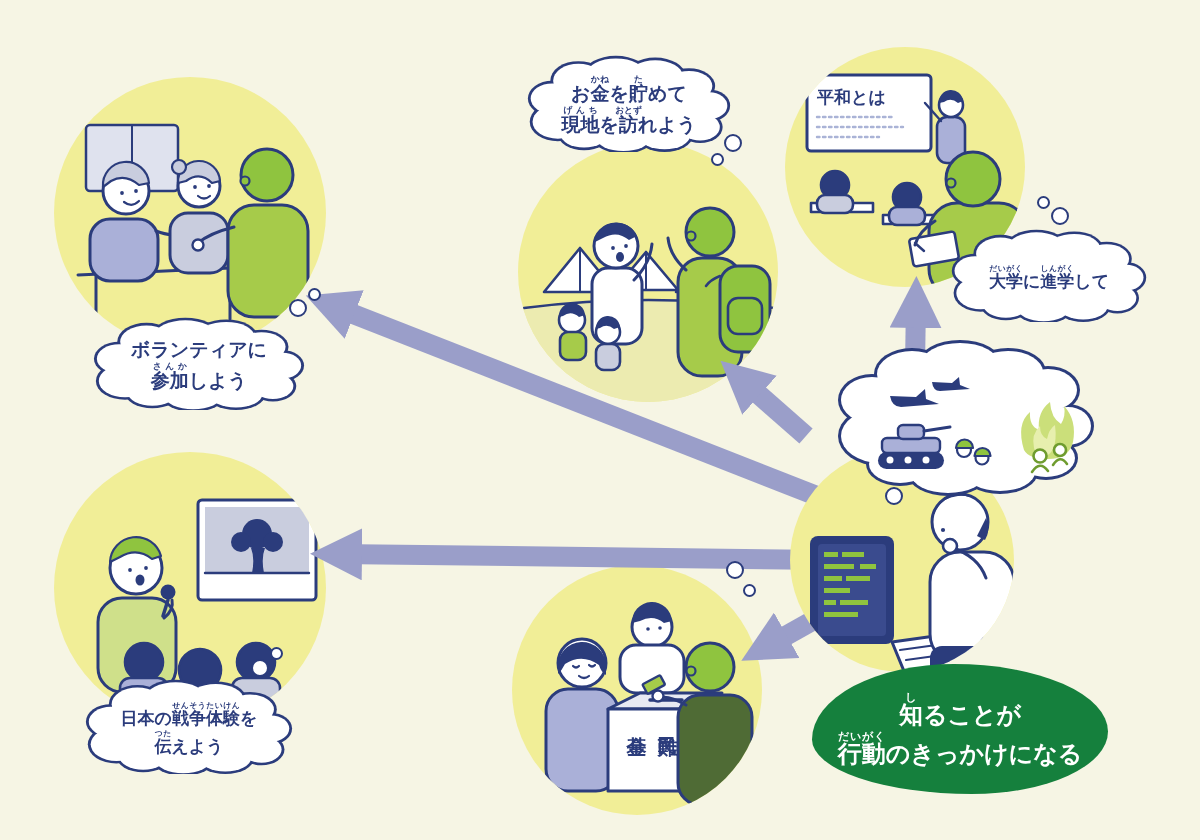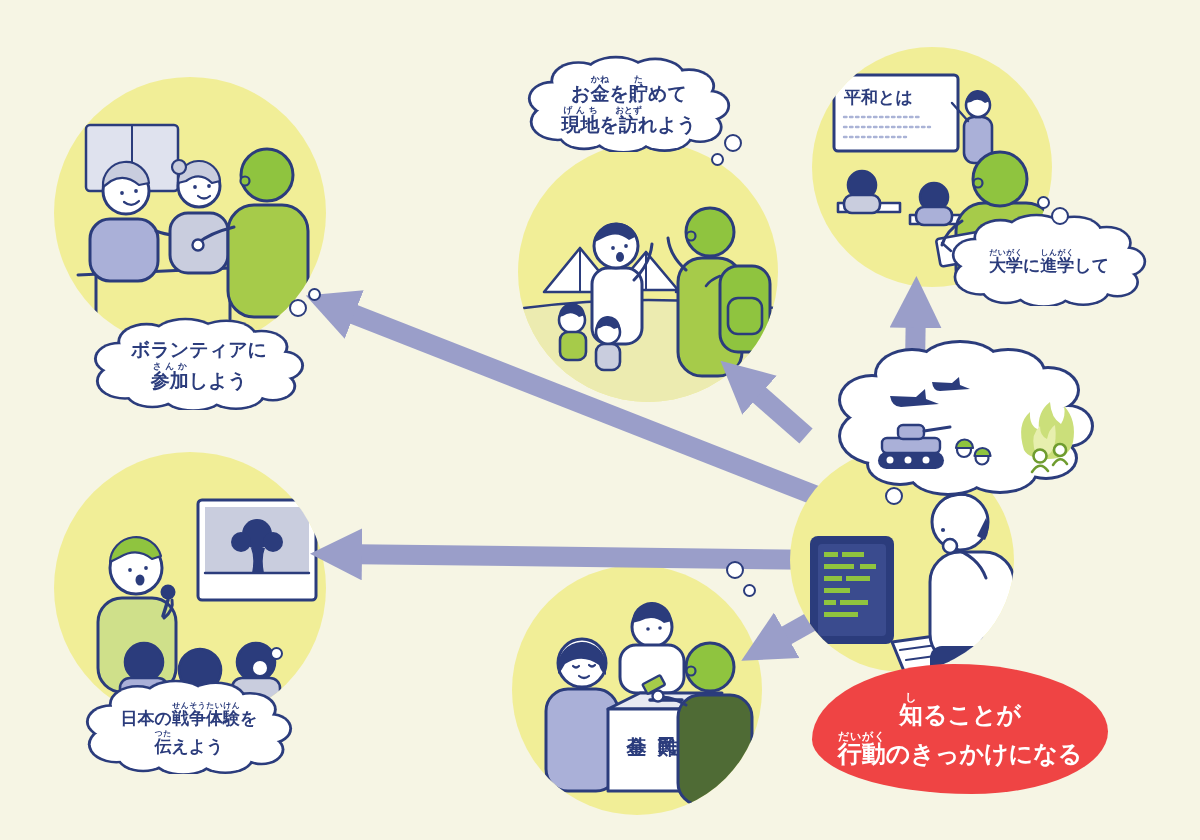--- a/index.html
+++ b/index.html
@@ -3,21 +3,21 @@
 <meta charset="utf-8">
 <style>
   html,body{margin:0;padding:0;background:#f6f5e4;}
   .stage{position:relative;width:1200px;height:840px;background:#f6f5e4;overflow:hidden;
          font-family:"Liberation Sans","DejaVu Sans",sans-serif;}
   .node{position:absolute;z-index:1;}
   .node svg{display:block;width:100%;height:100%;}
   .arrows{position:absolute;left:0;top:0;z-index:2;pointer-events:none;}
   .centerfig{position:absolute;z-index:3;}
   .warcloud{position:absolute;z-index:3;}
-  .blob{position:absolute;left:812px;top:664px;width:296px;height:130px;background:#ef4444;
+  .blob{position:absolute;left:812px;top:664px;width:296px;height:130px;background:#15803d;
         border-radius:48% 52% 46% 54% / 58% 52% 48% 42%;z-index:4;
         display:flex;flex-direction:column;align-items:center;justify-content:center;gap:3px;
         color:#ffffff;font-weight:bold;text-align:center;}
   .blob .bline{font-size:24px;}
   .bubble{position:absolute;z-index:5;}
   .bubble .cloud{position:absolute;inset:0;width:100%;height:100%;}
   .bubble-text{position:absolute;inset:0;display:flex;flex-direction:column;align-items:center;
                justify-content:center;gap:1px;padding-top:5px;color:#2b3c7c;font-weight:bold;text-align:center;}
   .bline{font-size:19px;line-height:1.08;white-space:nowrap;}
   .bline-sm{font-size:17px;}
@@ -147,21 +147,21 @@
         <circle cx="175" cy="96" r="4.5" fill="#8fc43f" stroke="#2b3c7c" stroke-width="2.2"></circle>
         <g>
           <rect x="204" y="126" width="50" height="86" rx="18" fill="#8fc43f" stroke="#2b3c7c" stroke-width="3"></rect>
           <rect x="212" y="158" width="34" height="36" rx="10" fill="none" stroke="#2b3c7c" stroke-width="2.6"></rect>
           <path d="M204 136 q-10 4 -14 10" stroke="#2b3c7c" stroke-width="2.6" fill="none"></path>
         </g>
       </g>
     </svg>
   </div>
 
-  <div class="node" style="left:810px;top:45px;width:244px;height:244px">
+  <div class="node" style="left:783px;top:45px;width:244px;height:244px">
     <svg viewBox="0 0 244 244">
       <clipPath id="cp3">
           <circle cx="122" cy="122" r="120"></circle>
         </clipPath>
       <circle cx="122" cy="122" r="120" fill="#f1ee97"></circle>
       <g clip-path="url(#cp3)" stroke-linecap="round" stroke-linejoin="round">
         <g>
           <rect x="24" y="30" width="124" height="76" rx="4" fill="#ffffff" stroke="#2b3c7c" stroke-width="3"></rect>
           <text x="34" y="58" font-size="17" font-weight="bold" fill="#2b3c7c">平和とは</text>
           <g stroke="#aab3d6" stroke-width="2.4" stroke-dasharray="2.5 3.5">
@@ -411,21 +411,21 @@
         <use href="#cloud"></use>
       </svg>
     <div class="bubble-text">
       <div class="bline">お<ruby>金<rt>かね</rt></ruby>を<ruby>貯<rt>た</rt></ruby>めて</div>
       <div class="bline"><ruby>現地<rt>げんち</rt></ruby>を<ruby>訪<rt>おとず</rt></ruby>れよう</div>
     </div>
   </div>
   <div class="dot" style="left:724px;top:134px;width:14px;height:14px"></div>
   <div class="dot" style="left:711px;top:153px;width:9px;height:9px"></div>
 
-  <div class="bubble" style="left:950px;top:212px;width:198px;height:94px">
+  <div class="bubble" style="left:950px;top:228px;width:198px;height:94px">
     <svg class="cloud" viewBox="0 0 220 110" preserveAspectRatio="none">
         <use href="#cloud"></use>
       </svg>
     <div class="bubble-text">
       <div class="bline bline-sm"><ruby>大学<rt>だいがく</rt></ruby>に<ruby>進学<rt>しんがく</rt></ruby>して</div>
     </div>
   </div>
   <div class="dot" style="left:1051px;top:207px;width:14px;height:14px"></div>
   <div class="dot" style="left:1037px;top:196px;width:9px;height:9px"></div>
 

